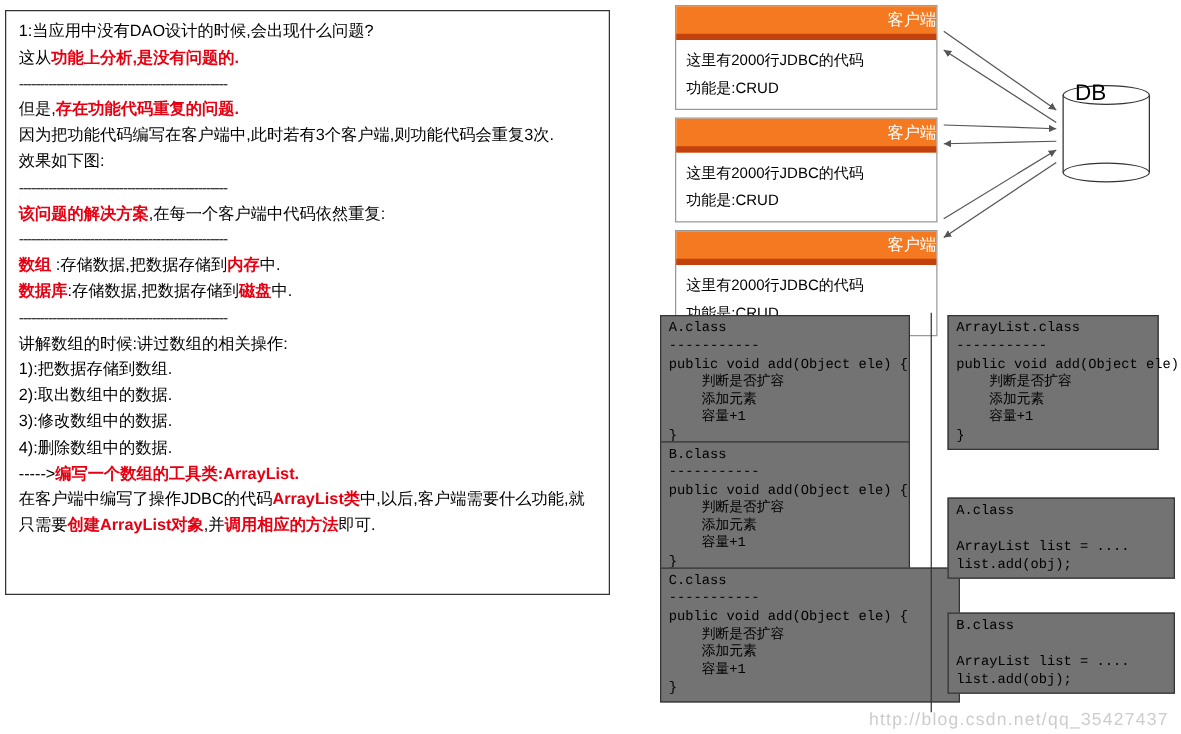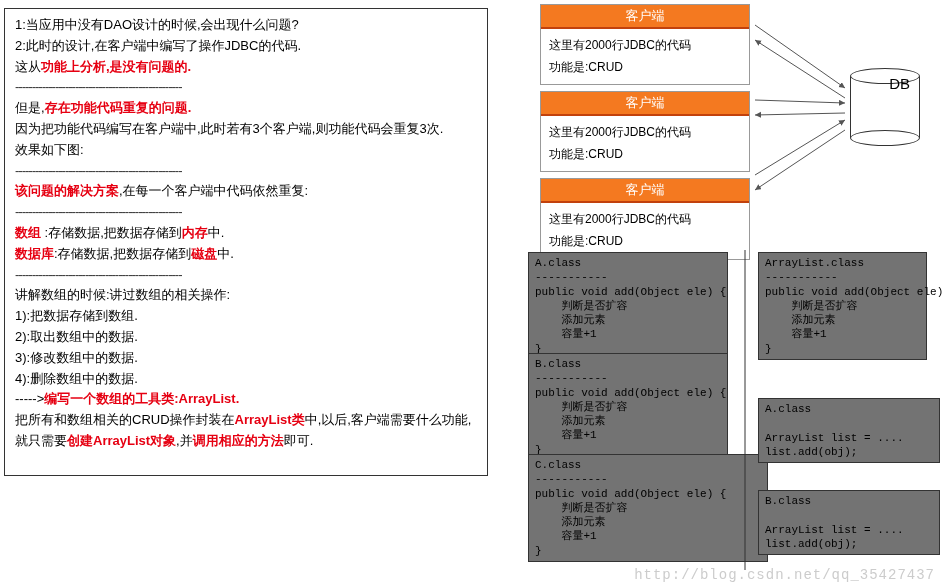--- a/index.html
+++ b/index.html
@@ -31,24 +31,24 @@
     }
     .client-box {
       width: 210px;
       border: 1px solid #999;
       margin-bottom: 6px;
       background: #fff;
     }
     .client-header {
       background: #f47920;
       color: #fff;
-      text-align: center;
+      text-align: right;
       padding: 2px 0;
       font-size: 13px;
-      border-bottom: 2px solid #c2410c;
+      border-bottom: 5px solid #c2410c;
     }
     .client-body {
       padding: 6px 8px;
       font-size: 12px;
       line-height: 1.8;
     }
     .db-cylinder {
       position: absolute;
       left: 850px;
       top: 68px;
@@ -68,24 +68,24 @@
     .db-cylinder .cyl-body {
       position: absolute;
       top: 8px; bottom: 8px; left: 0; right: 0;
       border-left: 1px solid #333;
       border-right: 1px solid #333;
       background: #fff;
     }
     .db-label {
       position: absolute;
       left: 860px;
-      top: 75px;
-      font-size: 15px;
+      top: 64px;
+      font-size: 18px;
       z-index: 3;
-      text-align: right;
+      text-align: left;
       width: 50px;
     }
     .code-box {
       position: absolute;
       border: 1px solid #333;
       background: #737373;
       font-family: "Courier New", monospace;
       font-size: 11px;
       padding: 3px 6px;
       line-height: 1.3;
@@ -94,30 +94,29 @@
     .arrow-svg {
       position: absolute;
       pointer-events: none;
     }
     .watermark {
       position: absolute;
       right: 10px;
       bottom: 4px;
       color: #ccc;
       font-size: 14px;
-      font-family: Liberation Mono, monospace;
+      font-family: Liberation Sans, sans-serif;
       letter-spacing: 1px;
     }
   </style>
 </head>
 <body>
 
 <div class="left-panel">
   <div>1:当应用中没有DAO设计的时候,会出现什么问题?</div>
-  <div>2:此时的设计,在客户端中编写了操作JDBC的代码.</div>
   <div>
     <span>这从</span><span class="red">功能上分析,是没有问题的.</span>
   </div>
   <div class="dash-line">--------------------------------------------------</div>
   <div>
     <span>但是,</span><span class="red">存在功能代码重复的问题.</span>
   </div>
   <div>因为把功能代码编写在客户端中,此时若有3个客户端,则功能代码会重复3次.</div>
   <div>效果如下图:</div>
   <div class="dash-line">--------------------------------------------------</div>
@@ -134,21 +133,21 @@
   <div class="dash-line">--------------------------------------------------</div>
   <div>讲解数组的时候:讲过数组的相关操作:</div>
   <div>1):把数据存储到数组.</div>
   <div>2):取出数组中的数据.</div>
   <div>3):修改数组中的数据.</div>
   <div>4):删除数组中的数据.</div>
   <div>
     <span>-----&gt;</span><span class="red">编写一个数组的工具类:ArrayList.</span>
   </div>
   <div>
-    <span>把所有和数组相关的CRUD操作封装在</span><span class="red">ArrayList类</span><span>中,以后,客户端需要什么功能,就只需要</span><span class="red">创建ArrayList对象</span><span>,并</span><span class="red">调用相应的方法</span><span>即可.</span>
+    <span>在客户端中编写了操作JDBC的代码</span><span class="red">ArrayList类</span><span>中,以后,客户端需要什么功能,就只需要</span><span class="red">创建ArrayList对象</span><span>,并</span><span class="red">调用相应的方法</span><span>即可.</span>
   </div>
 </div>
 
 <div class="client-stack">
   <div class="client-box">
     <div class="client-header">客户端</div>
     <div class="client-body">
       <div>这里有2000行JDBC的代码</div>
       <div>功能是:CRUD</div>
     </div>

